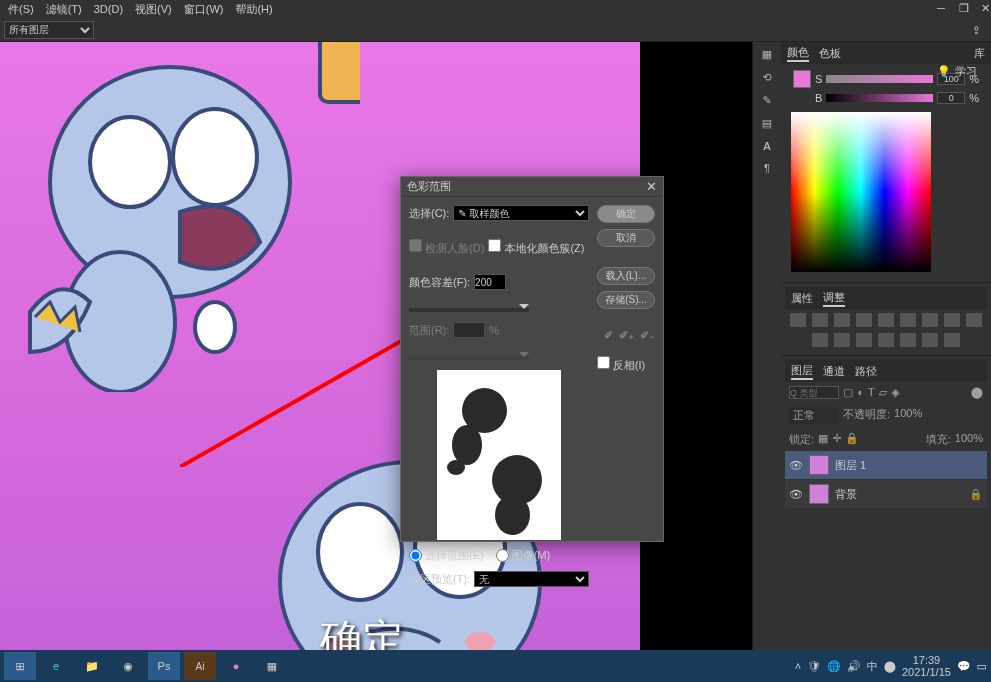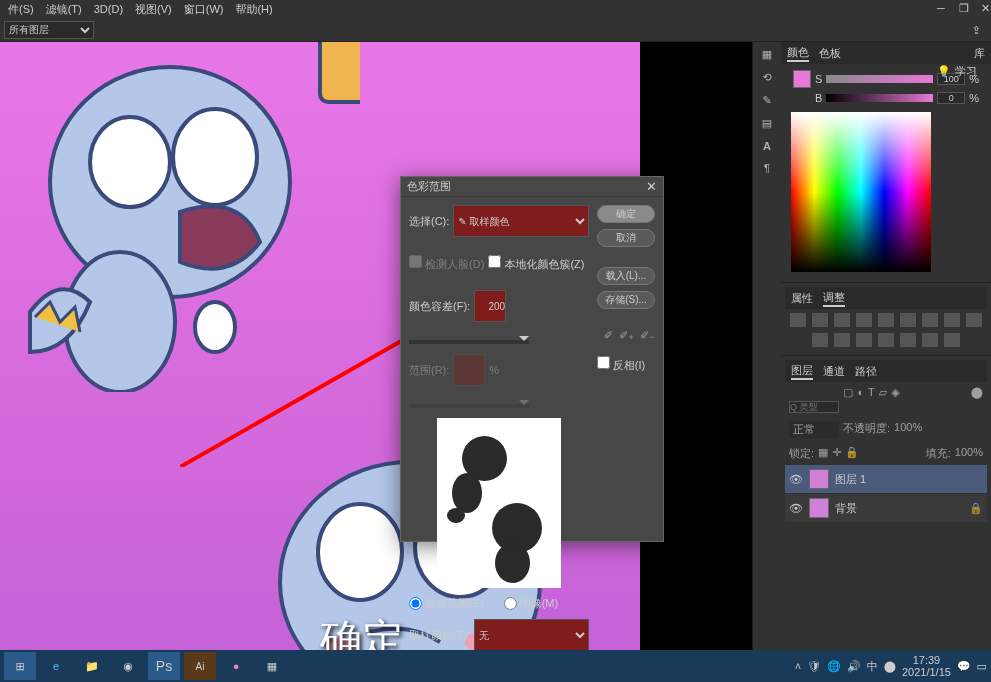--- a/index.html
+++ b/index.html
@@ -18,28 +18,28 @@
 .arrow{position:absolute;left:180px;top:175px;width:440px;height:250px;pointer-events:none}
 .dialog{position:absolute;left:400px;top:134px;width:264px;height:366px;background:#474747;border:1px solid #666;box-shadow:0 4px 20px rgba(0,0,0,.5);z-index:50}
 .dlg-title{background:#474747;height:20px;display:flex;align-items:center;justify-content:space-between;padding:0 6px;border-bottom:1px solid #3a3a3a}
 .dlg-close{cursor:pointer;font-size:13px}
 .dlg-body{padding:8px;display:flex;gap:8px}
 .dlg-left{flex:1}
 .dlg-right{width:58px;display:flex;flex-direction:column;gap:6px}
 .dlg-btn{background:#5a5a5a;border:1px solid #777;border-radius:10px;height:18px;display:flex;align-items:center;justify-content:center;cursor:pointer;font-size:10px}
 .dlg-btn.primary{background:#8a8a8a}
 .dlg-row{display:flex;align-items:center;gap:4px;margin-bottom:18px;font-size:10px}
-.dlg-row select,.dlg-row input[type=text]{background:#7f1d1d;border:1px solid #555;color:#ccc;font-size:10px;height:32px}
+.dlg-row select,.dlg-row input[type=text]{background:#000000;border:1px solid #555;color:#ccc;font-size:10px;height:16px}
 .dlg-row select{flex:1}
-.dlg-row input[type=text]{width:32px;text-align:right}
+.dlg-row input[type=text]{width:32px;text-align:left}
 .slider{width:120px;height:4px;background:#333;position:relative;margin:4px 0 10px}
 .slider::after{content:"";position:absolute;right:0;top:-4px;width:0;height:0;border:5px solid transparent;border-top-color:#ccc}
 .preview{width:124px;height:170px;background:#fff;margin:8px auto;position:relative}
 .preview .sil{position:absolute;background:#2a2a2a;border-radius:50%}
-.radios{display:flex;gap:20px;font-size:10px;margin-top:6px}
+.radios{display:flex;gap:12px;font-size:10px;margin-top:6px}
 .radios label{display:flex;align-items:center;gap:3px}
 .eyedrops{display:flex;gap:6px;margin-bottom:8px;justify-content:flex-end}
 .eyedrops span{cursor:pointer;opacity:.7}
 .toolstrip{width:28px;background:#323232;display:flex;flex-direction:column;align-items:center;padding-top:6px;gap:10px}
 .toolstrip span{cursor:pointer;opacity:.8}
 .panels{width:210px;background:#323232;display:flex;flex-direction:column}
 .tabrow{display:flex;background:#2a2a2a;height:22px;align-items:center;padding:0 6px;gap:10px;font-size:10px}
 .tabrow .active{border-bottom:2px solid #ccc}
 .spectrum{width:140px;height:160px;margin:6px;background:linear-gradient(to bottom,rgba(255,255,255,1) 0%,rgba(255,255,255,0) 50%,rgba(0,0,0,0) 50%,rgba(0,0,0,1) 100%),linear-gradient(to right,red,yellow,lime,cyan,blue,magenta,red)}
 .chslider{display:flex;align-items:center;gap:4px;padding:2px 8px;font-size:9px}
@@ -162,21 +162,21 @@
             <label>
                 <input type="radio" name="pv" checked="" style=""> 
                 <span>选择范围(E)</span>
               </label>
             <label>
                 <input type="radio" name="pv" style=""> 
                 <span>图像(M)</span>
               </label>
           </div>
           <div class="dlg-row" style="margin-top:8px">
-            <span>取样颜色(T):</span>
+            <span>选区预览(T):</span>
             <select><option>无</option></select>
           </div>
         </div>
         <div class="dlg-right">
           <div class="dlg-btn primary">确定</div>
           <div class="dlg-btn">取消</div>
           <div style="height:8px"></div>
           <div class="dlg-btn">载入(L)...</div>
           <div class="dlg-btn">存储(S)...</div>
           <div style="height:8px"></div>
@@ -249,21 +249,21 @@
       </div>
     </div>
 
     <div class="panelsec layers">
       <div class="tabrow">
         <span class="active">图层</span>
         <span>通道</span>
         <span>路径</span>
       </div>
       <div class="layer-top">
-        <input style="width: 50px; background: rgb(42, 42, 42); border: 1px solid rgb(85, 85, 85); color: rgb(204, 204, 204); font-size: 9px; margin-top: 15px;" placeholder="Q 类型">
+        <input style="width: 50px; background: rgb(42, 42, 42); border: 1px solid rgb(85, 85, 85); color: rgb(204, 204, 204); font-size: 9px;" placeholder="Q 类型">
         <span>▢</span>
         <span>◐</span>
         <span>T</span>
         <span>▱</span>
         <span>◈</span>
         <span style="margin-left:auto">⬤</span>
       </div>
       <div class="layer-top" style="font-size:9px">
         <span style="width:50px;background:#2a2a2a;padding:1px 4px">正常</span>
         <span>不透明度:</span>
@@ -299,21 +299,21 @@
 <div class="learn" style="position:absolute;right:14px;top:64px">
   <span>💡</span>
     <span>学习</span>
 </div>
 
 <div class="taskbar">
   <div class="tbicon" style="background:#2a5a8a">⊞</div>
   <div class="tbicon" style="color:#4ac0f0">e</div>
   <div class="tbicon">📁</div>
   <div class="tbicon">◉</div>
-  <div class="tbicon" style="background:#2a5a8a;font-size:14px">Ps</div>
+  <div class="tbicon" style="background:#2a5a8a;font-size:11px">Ps</div>
   <div class="tbicon" style="background:#5a3a1a;font-size:10px">Ai</div>
   <div class="tbicon" style="color:#e878d8">●</div>
   <div class="tbicon">▦</div>
   <div class="tbright">
     <span>˄</span>
     <span>🛡</span>
     <span>🌐</span>
     <span>🔊</span>
     <span>中</span>
     <span>⬤</span>

